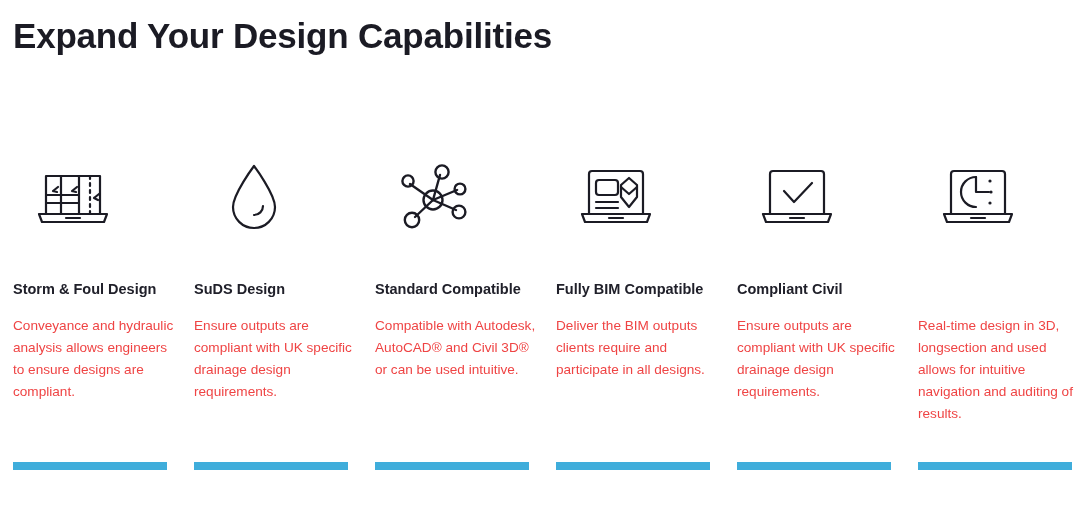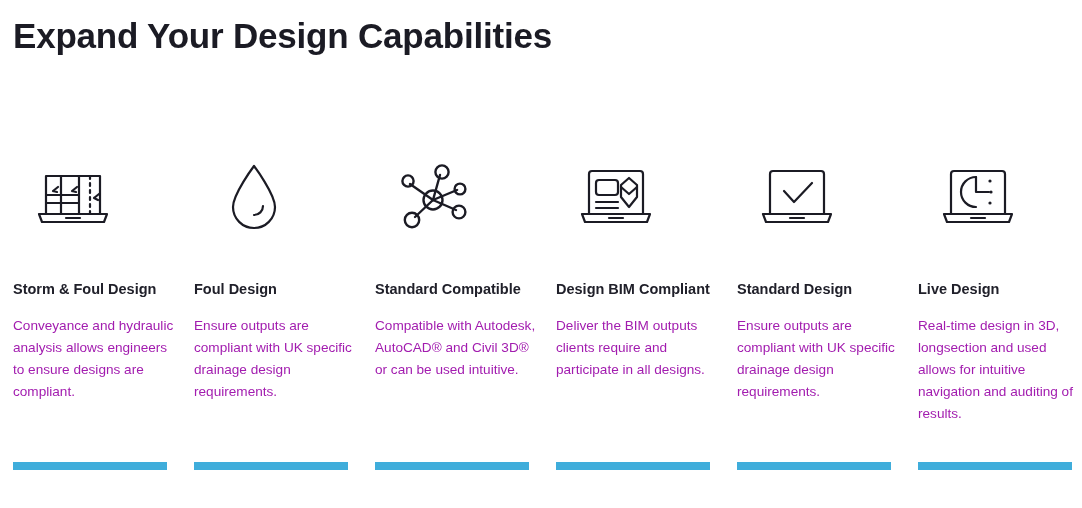--- a/index.html
+++ b/index.html
@@ -77,21 +77,21 @@
     color: #20202a;
   }
 
   .feature-body {
     position: absolute;
     top: 155px;
     left: 0;
     right: 20px;
     font-size: 13.6px;
     line-height: 22px;
-    color: #a21caf;
+    color: #ef4444;
   }
 
   
   .bars {
     position: absolute;
     left: 13px;
     top: 462px;
     width: 1061px;
     display: flex;
     flex-direction: row;
@@ -137,21 +137,21 @@
       <div class="feature-body">Conveyance and hydraulic analysis allows engineers to ensure designs are compliant.</div>
     </div>
 
     <div class="feature-col">
       <div class="icon-wrap">
         <svg width="76" height="74" viewBox="0 0 76 74" fill="none" stroke="#1b1b24" stroke-width="2.2" stroke-linecap="round" stroke-linejoin="round">
           <path d="M38 5 C38 5 17 33 17 46 a21 21 0 0 0 42 0 C59 33 38 5 38 5 Z"></path>
           <path d="M47 45 a9 9 0 0 1 -9 9"></path>
         </svg>
       </div>
-      <div class="feature-title">Foul Design</div>
+      <div class="feature-title">SuDS Design</div>
       <div class="feature-body">Ensure outputs are compliant with UK specific drainage design requirements.</div>
     </div>
 
     <div class="feature-col">
       <div class="icon-wrap">
         <svg width="76" height="76" viewBox="0 0 76 76" fill="none" stroke="#1b1b24" stroke-width="2.4" stroke-linecap="round" stroke-linejoin="round">
           <path d="M36 40 L13 24"></path>
           <path d="M36 40 L43 15"></path>
           <path d="M36 40 L60 30"></path>
           <path d="M36 40 L59 50"></path>
@@ -174,51 +174,50 @@
           <path d="M11 9 a3 3 0 0 1 3 -3 h48 a3 3 0 0 1 3 3 v40 h-54 z"></path>
           <path d="M4 49 h68 l-3 8 h-62 z"></path>
           <path d="M31 53 h14"></path>
           <rect x="18" y="15" width="22" height="15" rx="3"></rect>
           <path d="M18 37 h22"></path>
           <path d="M18 43 h22"></path>
           <path d="M51 13 l8 7 v12 l-8 10 l-8 -10 v-12 z"></path>
           <path d="M43 22 l8 7 l8 -7"></path>
         </svg>
       </div>
-      <div class="feature-title">Design BIM Compliant</div>
+      <div class="feature-title">Fully BIM Compatible</div>
       <div class="feature-body">Deliver the BIM outputs clients require and participate in all designs.</div>
     </div>
 
     <div class="feature-col">
       <div class="icon-wrap">
         <svg width="76" height="66" viewBox="0 0 76 66" fill="none" stroke="#1b1b24" stroke-width="2.2" stroke-linecap="round" stroke-linejoin="round">
           <path d="M11 9 a3 3 0 0 1 3 -3 h48 a3 3 0 0 1 3 3 v40 h-54 z"></path>
           <path d="M4 49 h68 l-3 8 h-62 z"></path>
           <path d="M31 53 h14"></path>
           <path d="M25 26 l10 11 l18 -19"></path>
         </svg>
       </div>
-      <div class="feature-title">Standard Design</div>
+      <div class="feature-title">Compliant Civil</div>
       <div class="feature-body">Ensure outputs are compliant with UK specific drainage design requirements.</div>
     </div>
 
     <div class="feature-col">
       <div class="icon-wrap">
         <svg width="76" height="66" viewBox="0 0 76 66" fill="none" stroke="#1b1b24" stroke-width="2.2" stroke-linecap="round" stroke-linejoin="round">
           <path d="M11 9 a3 3 0 0 1 3 -3 h48 a3 3 0 0 1 3 3 v40 h-54 z"></path>
           <path d="M4 49 h68 l-3 8 h-62 z"></path>
           <path d="M31 53 h14"></path>
           <path d="M36 12 a15 15 0 1 0 0 30"></path>
           <path d="M36 12 v15 h13"></path>
           <circle cx="50" cy="16" r="1.6" fill="#1b1b24" stroke="none"></circle>
           <circle cx="51" cy="27" r="1.6" fill="#1b1b24" stroke="none"></circle>
           <circle cx="50" cy="38" r="1.6" fill="#1b1b24" stroke="none"></circle>
         </svg>
       </div>
-      <div class="feature-title">Live Design</div>
       <div class="feature-body">Real-time design in 3D, longsection and used allows for intuitive navigation and auditing of results.</div>
     </div>
 
   </div>
 
   <div class="bars">
     <div class="bar-slot">
       <div class="bar" style="background: rgb(63, 173, 219);"></div>
     </div>
     <div class="bar-slot">

